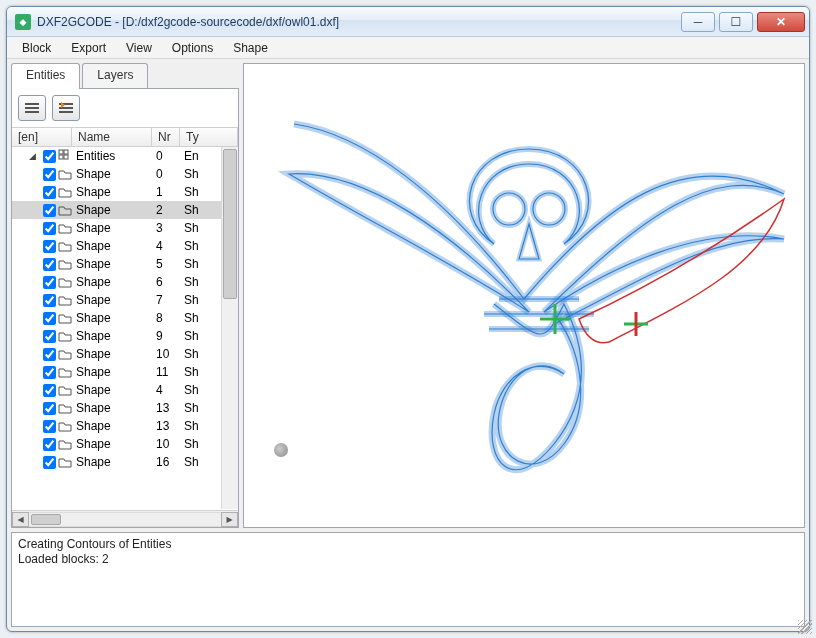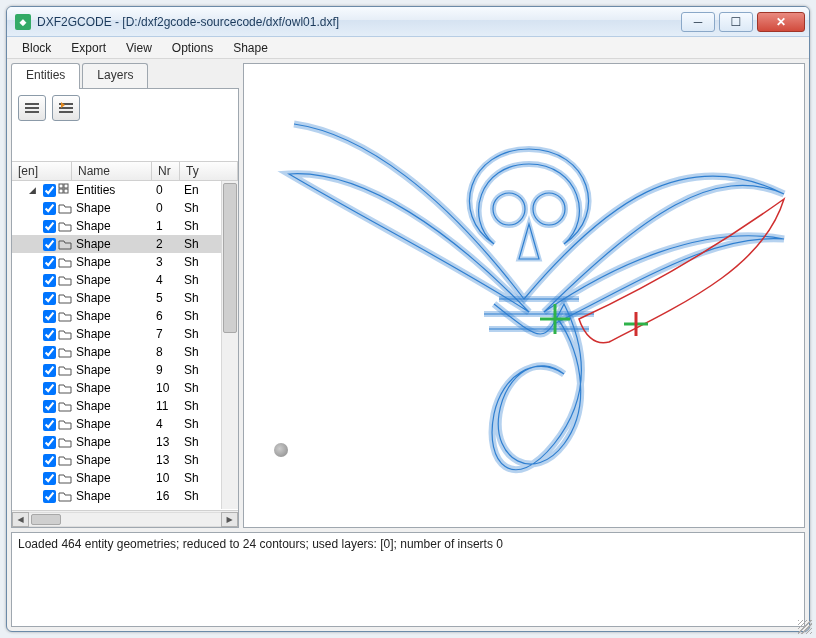--- a/index.html
+++ b/index.html
@@ -39,21 +39,21 @@
     border-top-left-radius:3px;border-top-right-radius:3px; background:#f4f4f4; color:#333; margin-right:2px;}
   .tab.active { background:#fff; position:relative; z-index:2; }
   .tabpanel { flex:1; border:1px solid #9fa7af; background:#fff; margin-top:-1px;
     display:flex; flex-direction:column; overflow:hidden;}
   .toolbar { display:flex; padding:6px; gap:6px; }
   .tbtn { width:28px;height:26px;border:1px solid #8b9aa8;border-radius:3px;
     background:linear-gradient(to bottom,#fefefe,#e6e6e6); display:inline-flex;
     align-items:center;justify-content:center;}
   .tbtn svg{width:16px;height:16px;}
 
-  .tree { flex:1; overflow:hidden; position:relative;margin-top:34px; }
+  .tree { flex:1; overflow:hidden; position:relative; }
   .treehdr { display:flex; height:20px; border-top:1px solid #d0d0d0;border-bottom:1px solid #d0d0d0;
     background:linear-gradient(to bottom,#fdfdfd,#ededed); }
   .treehdr .col { padding:2px 6px; border-right:1px solid #d0d0d0; color:#333; white-space:nowrap; overflow:hidden;}
   .col-en{width:60px} .col-name{width:80px} .col-nr{width:28px} .col-ty{flex:1}
   .treebody { position:absolute; top:20px; bottom:18px; left:0; right:0; overflow:hidden; }
   .row { display:flex; align-items:center; height:18px; }
   .row.selected { background:#d6d6d6; }
   .treebody .cell { padding:0 0 0 4px; white-space:nowrap; overflow:hidden;}
   .cell-en { width:60px; display:flex; align-items:center; justify-content:flex-end; padding-right:4px;}
   .cell-en .twist { width:10px;color:#444; font-size:9px; margin-right:2px;}
@@ -415,17 +415,18 @@
           <line x1="311" y1="240" x2="311" y2="270" stroke="#2fb24a" stroke-width="3"></line>
           <line x1="380" y1="260" x2="404" y2="260" stroke="#2fb24a" stroke-width="3"></line>
           <line x1="392" y1="248" x2="392" y2="272" stroke="#d02f2f" stroke-width="3"></line>
         </g>
       </svg>
       <div class="opdot"></div>
     </div>
   </div>
 
   <div class="log" id="log">
-      <div class="line">Loaded 464 entity geometries; reduced to 24 contours; used layers: [0]; number of inserts 0</div>
+      <div class="line">Creating Contours of Entities</div>
+      <div class="line">Loaded blocks: 2</div>
     </div>
 
   <div class="sizegrip"></div>
 </div>
 
 </body></html>

